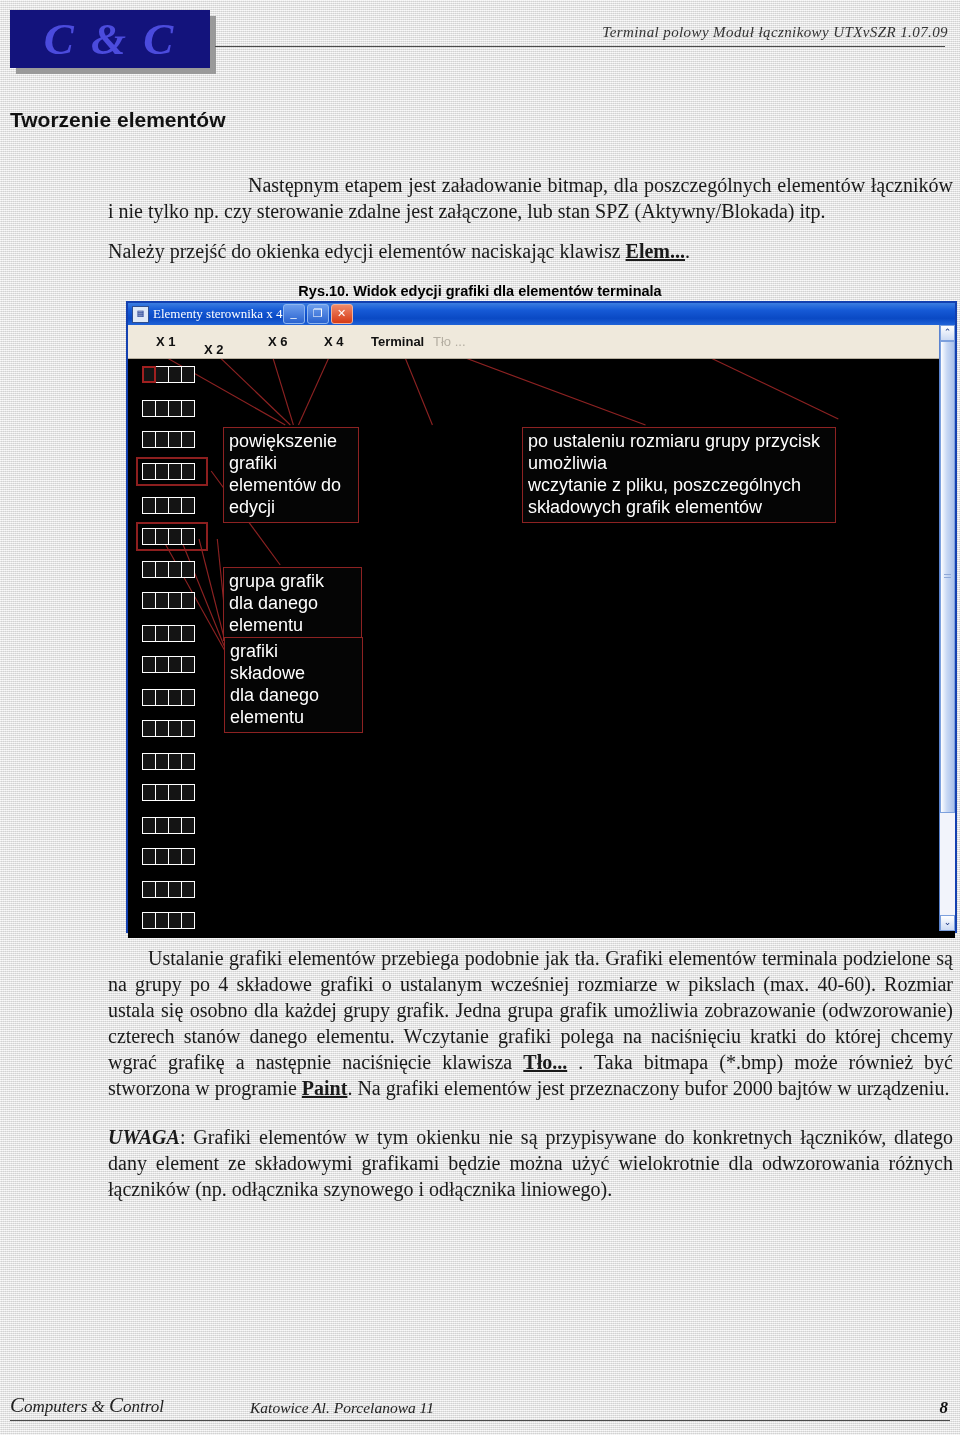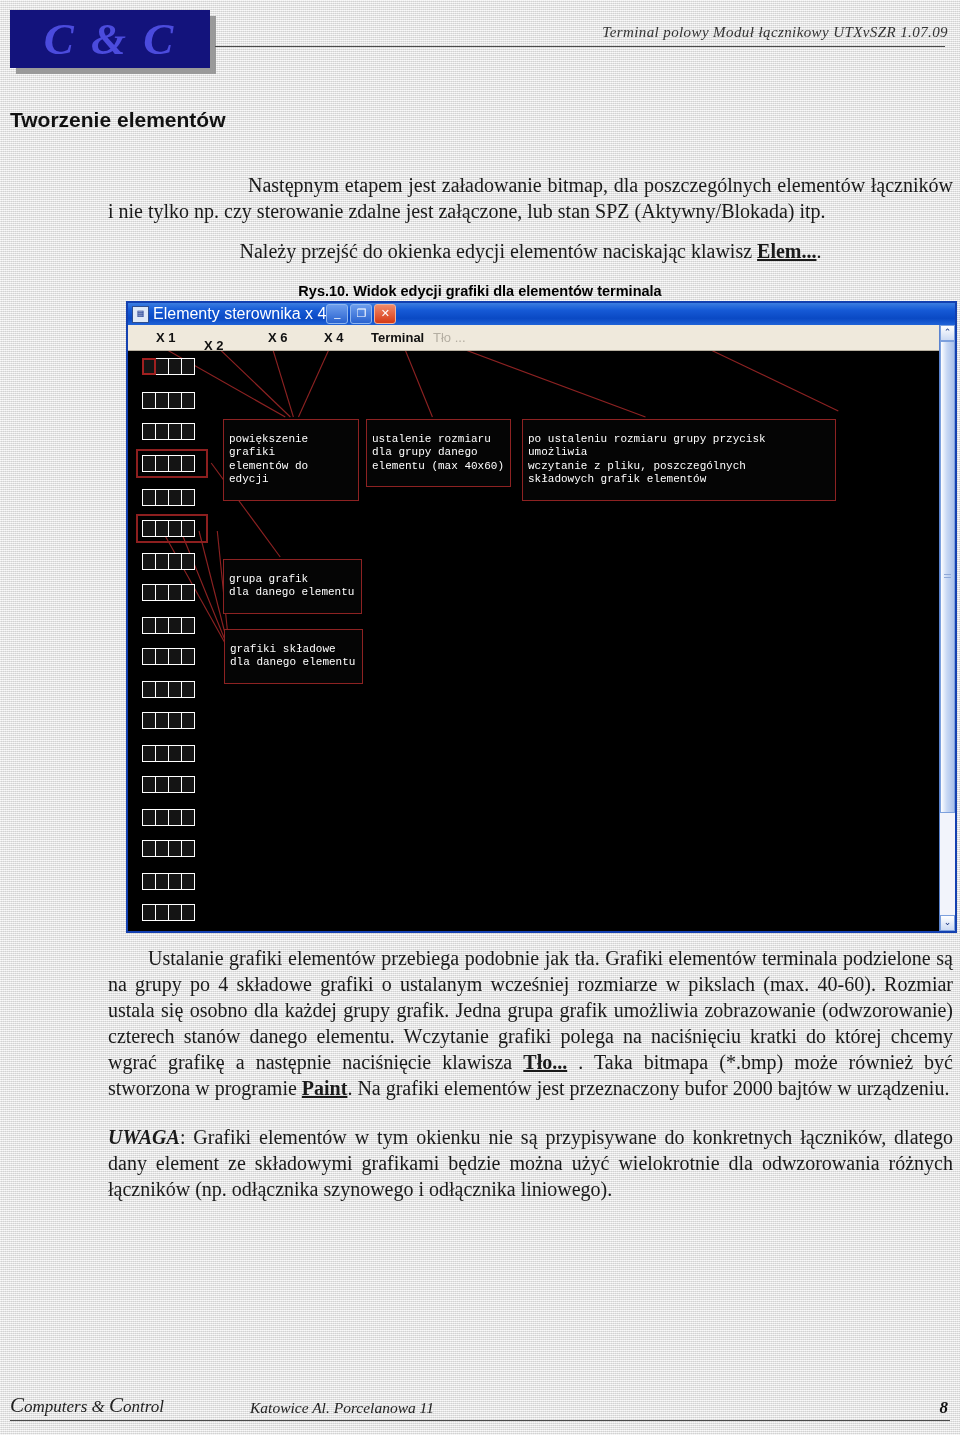--- a/index.html
+++ b/index.html
@@ -89,21 +89,21 @@
   
   .para {
     position: absolute;
     font-family: "Liberation Serif", serif;
     font-size: 20px;
     color: #1a1a1a;
     text-align: justify;
     line-height: 1.30;
   }
   #para-intro { left: 108px; top: 172px; width: 845px; text-indent: 140px; }
-  #para-elem  { left: 108px; top: 238px; width: 845px; text-align: center; }
+  #para-elem  { left: 108px; top: 238px; width: 845px; }
   #para-1     { left: 108px; top: 945px; width: 845px; text-indent: 40px; }
   #para-2     { left: 108px; top: 1124px; width: 845px; }
   .bold-u { font-weight: bold; text-decoration: underline; }
   .ital { font-style: italic; font-weight: bold; }
 
   
   #figure-caption {
     position: absolute;
     left: 0; top: 283px;
     width: 960px;
@@ -140,22 +140,22 @@
     color: #13308a;
     font-size: 8px;
     line-height: 13px;
     text-align: center;
     font-family: "Liberation Sans", sans-serif;
     overflow: hidden;
     flex: 0 0 auto;
   }
   .titlebar-text {
     color: #fff;
-    font-family: Liberation Sans, sans-serif;
-    font-size: 16px;
+    font-family: Liberation Serif, serif;
+    font-size: 13px;
     white-space: nowrap;
     flex: 0 0 auto;
   }
   .titlebar-center {
     flex: 1 1 auto;
     text-align: center;
     color: #fff;
     font-family: "Liberation Sans", sans-serif;
     font-size: 12px;
     white-space: nowrap;
@@ -170,21 +170,21 @@
     font-size: 11px;
     color: #fff;
     text-align: center;
     line-height: 17px;
     background: linear-gradient(180deg,#6c9ded 0%, #2a63cf 100%);
   }
   .win-btn.close { background: linear-gradient(180deg,#f08a6a 0%, #d63a15 100%); border-color:#f0b09a; }
 
   .toolbar {
     position: relative;
-    height: 26px;
+    height: 34px;
     background: #efe9dc;
     border-bottom: 1px solid #b8b0a0;
     display: flex;
     align-items: center;
     box-sizing: border-box;
   }
   .tb-item {
     font-family: "Liberation Sans", sans-serif;
     font-weight: bold;
     font-size: 13px;
@@ -219,24 +219,24 @@
     border: 2px solid #8d1f1f;
     box-sizing: border-box;
   }
 
   
   .callout {
     position: absolute;
     border: 1px solid #8d2222;
     background: #050505;
     color: #ffffff;
-    font-family: Liberation Mono, monospace;
-    font-size: 11px;
+    font-family: Liberation Sans, sans-serif;
+    font-size: 18px;
     line-height: 1.22;
-    padding: 13px 5px;
+    padding: 3px 5px;
     box-sizing: border-box;
     white-space: pre-line;
   }
   .leader-svg { position: absolute; left: 0; top: 0; width: 100%; height: 100%; pointer-events: none; }
 
   
   .vscroll {
     position: absolute;
     right: 0; top: 22px;
     width: 16px;
@@ -485,23 +485,20 @@
         <div class="elem-cell"></div>
       </div>
       <div class="elem-group" style="left: 14px; top: 553px;">
         <div class="elem-cell"></div>
         <div class="elem-cell"></div>
         <div class="elem-cell"></div>
         <div class="elem-cell"></div>
       </div>
       <div class="callout" style="left: 95px; top: 68px; width: 136px; min-height: 42px;">powiększenie grafiki
 elementów do edycji</div>
-      <div class="callout" style="left: 238px; top: 68px; width: 145px; min-height: 63px;">ustalenie rozmiaru
-dla grupy danego
-elementu (max 40x60)</div>
       <div class="callout" style="left: 394px; top: 68px; width: 314px; min-height: 63px;">po ustaleniu rozmiaru grupy przycisk umożliwia
 wczytanie z pliku, poszczególnych
 składowych grafik elementów</div>
       <div class="callout" style="left: 95px; top: 208px; width: 139px; min-height: 42px;">grupa grafik
 dla danego elementu</div>
       <div class="callout" style="left: 96px; top: 278px; width: 139px; min-height: 42px;">grafiki składowe
 dla danego elementu</div>
     </div>
 
   <div class="vscroll">

